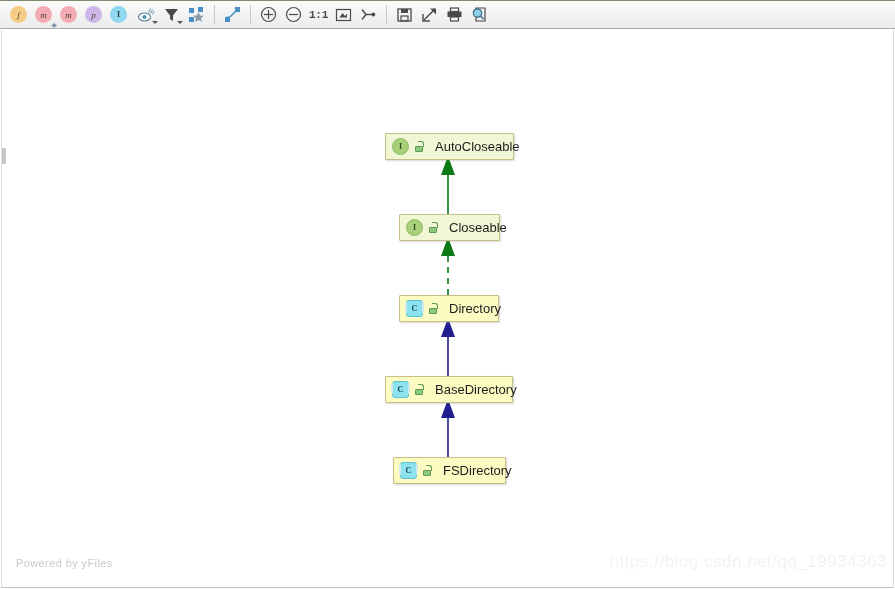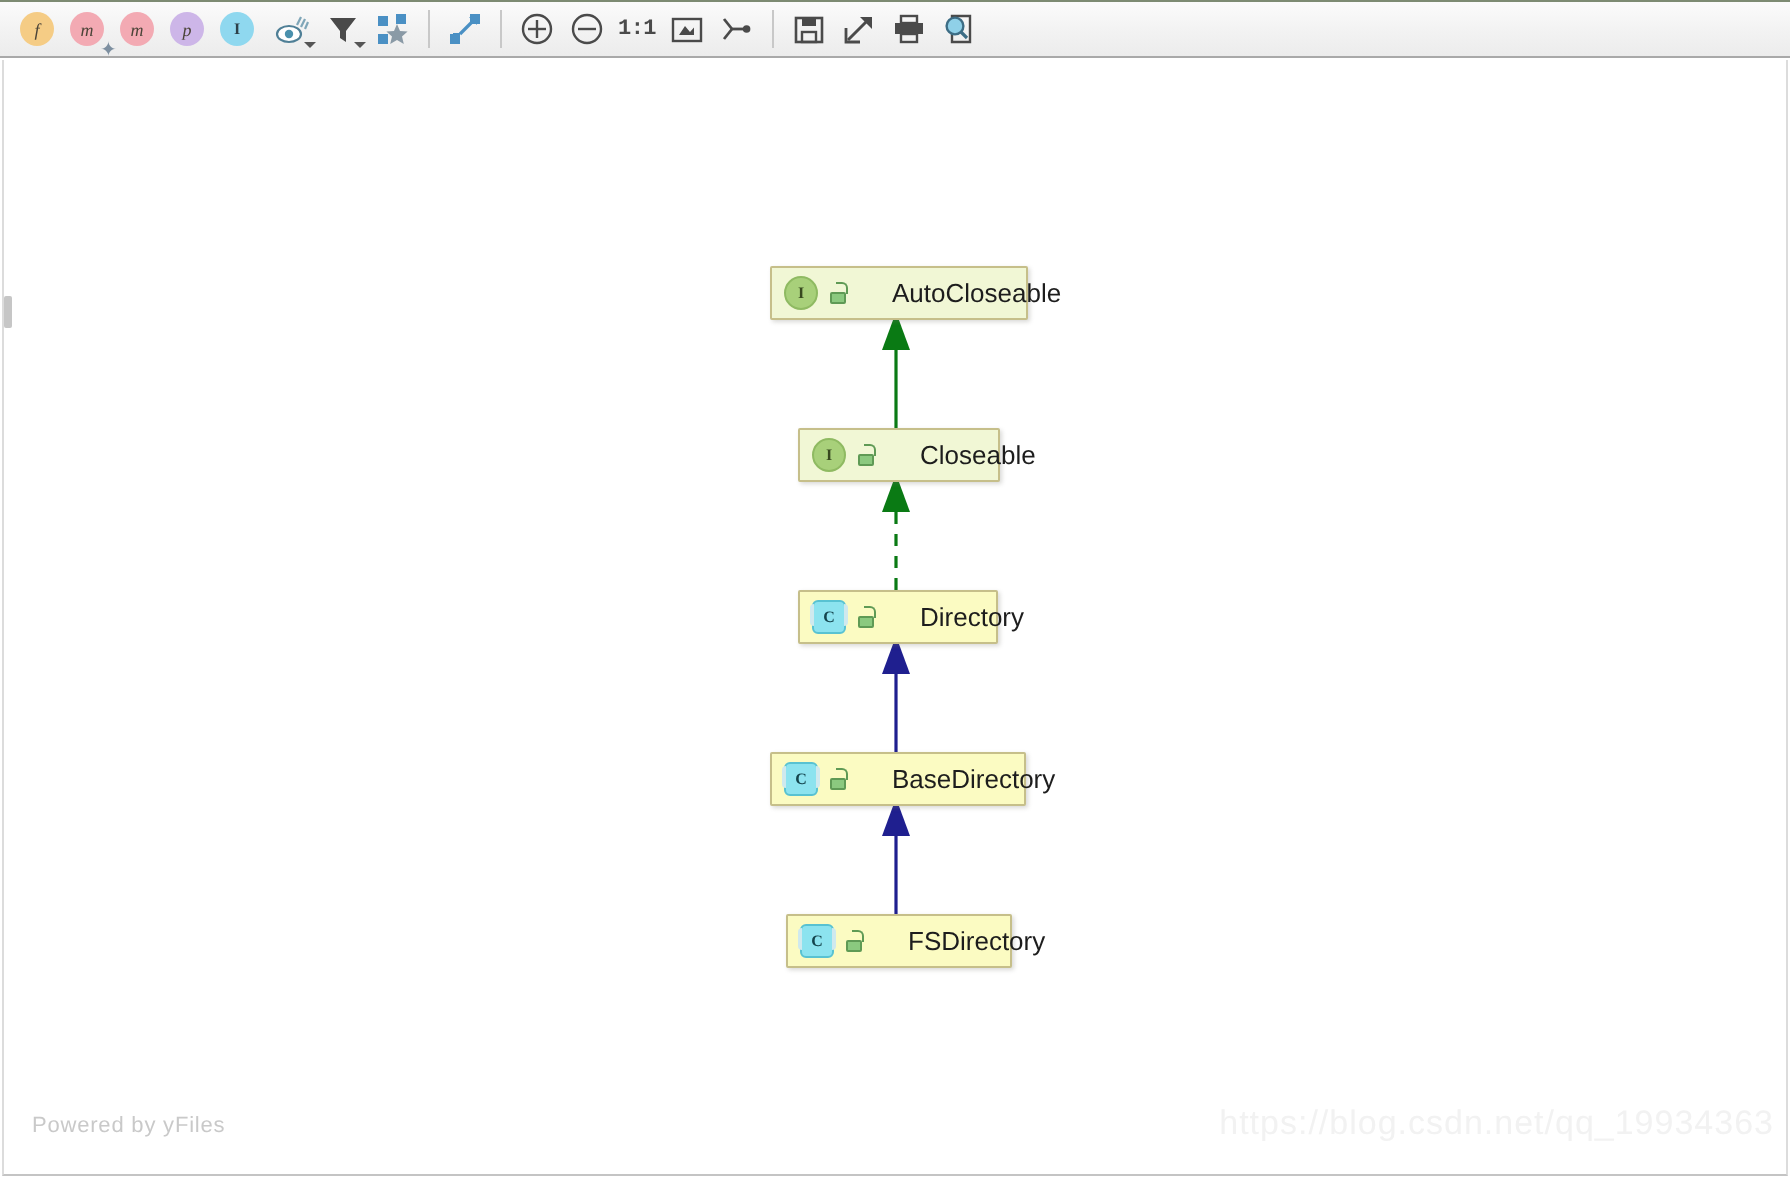--- a/index.html
+++ b/index.html
@@ -150,21 +150,21 @@
     white-space: nowrap;
     z-index: 5;
   }
   .node.iface { background: #f1f7d5; }
   .node.klass { background: #fbfbc2; }
 
   .node-label {
     font-size: 13px;
     color: #1d1d1d;
     font-family: "Liberation Sans", sans-serif;
-    margin-left: 22px;
+    margin-left: 11px;
   }
 
   
   .type-glyph {
     width: 15px;
     height: 15px;
     flex: 0 0 auto;
     display: flex;
     align-items: center;
     justify-content: center;

